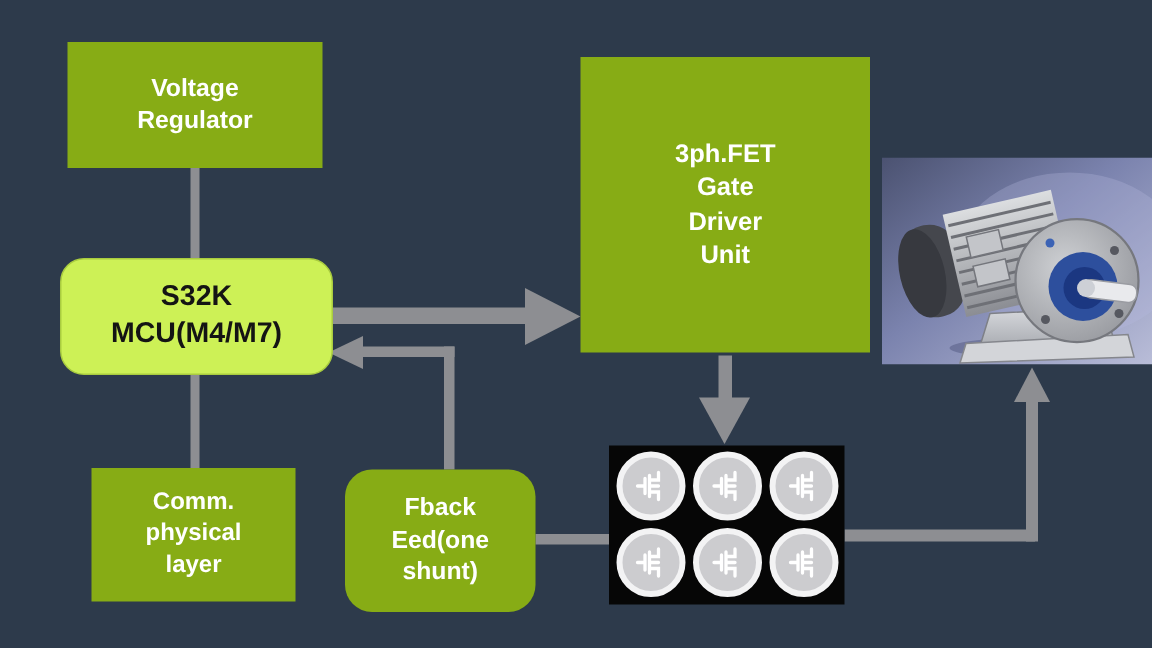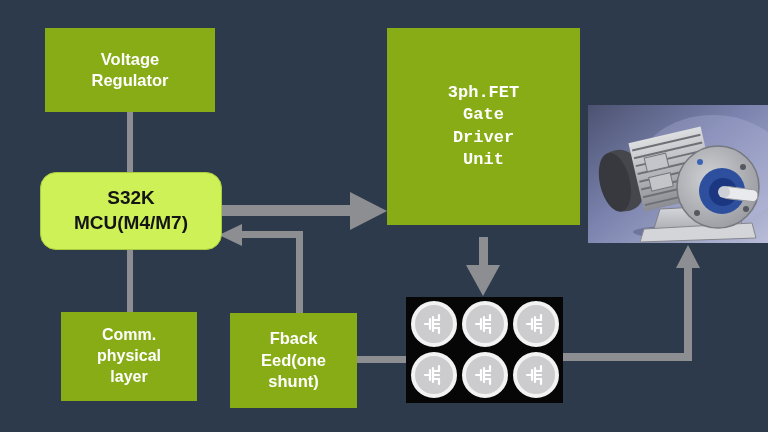--- a/index.html
+++ b/index.html
@@ -13,22 +13,22 @@
     text-align:center;font-weight:bold;white-space:pre-line;line-height:1.3;
   }
   .block.green{background:var(--block-green,#87ac15);color:var(--text-on-green,#fff);}
   .block.lightgreen{
     background:var(--block-light-green,#cdf156);color:var(--text-on-light-green,#141414);
     border:1px solid #a9cc3f;
   }
   #blk-vr{left:45px;top:28px;width:170px;height:84px;font-size:16.5px;text-align:center;}
   #blk-mcu{left:40px;top:172px;width:180px;height:76px;font-size:19px;border-radius:16px;}
   #blk-comm{left:61px;top:312px;width:136px;height:89px;font-size:16px;}
-  #blk-fback{left:230px;top:313px;width:127px;height:95px;font-size:16.5px;}
-  #blk-driver{left:387px;top:28px;width:193px;height:197px;font-size:17px;font-family:Liberation Mono, monospace;}
+  #blk-fback{left:230px;top:313px;width:127px;height:95px;font-size:16.5px;border-radius:18px;}
+  #blk-driver{left:387px;top:38px;width:193px;height:197px;font-size:17px;}
 
   .conn{position:absolute;background:var(--connector-gray,#8d8e92);}
   .tri{position:absolute;width:0;height:0;}
 
   
   #c1{left:127px;top:112px;width:6px;height:60px;}
   
   #c2{left:127px;top:248px;width:6px;height:64px;}
   
   #c3-bar{left:220px;top:205px;width:132px;height:11px;}

